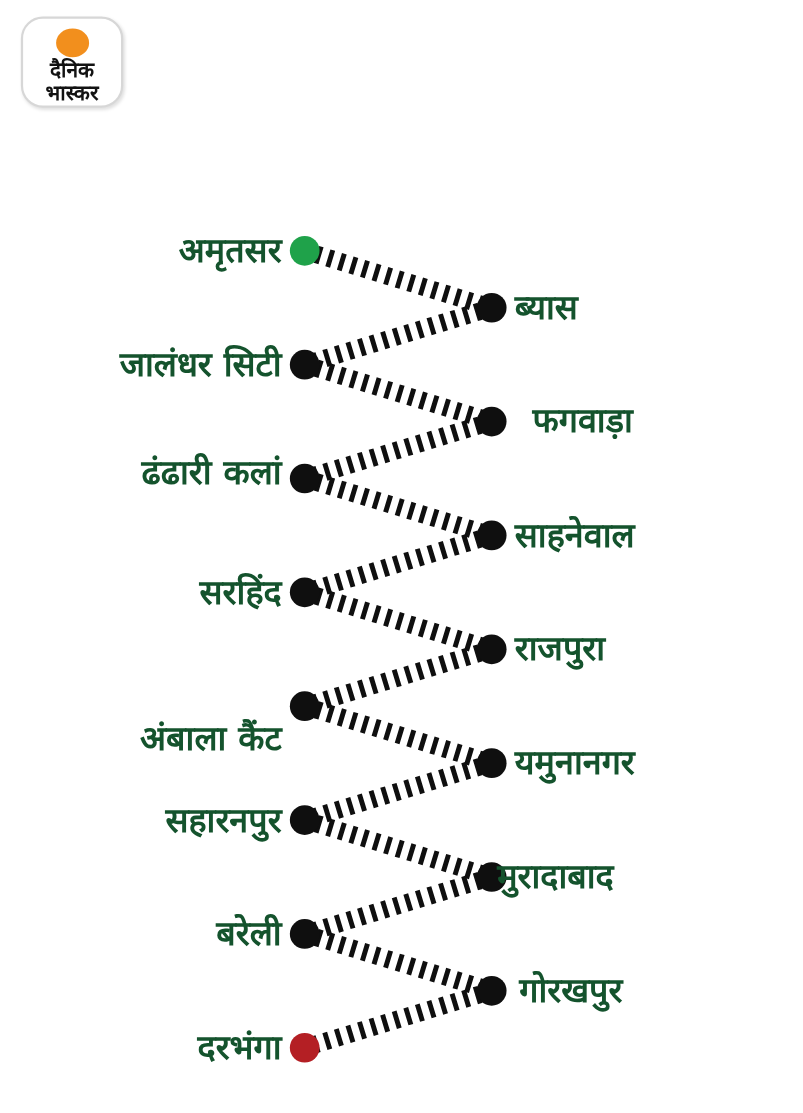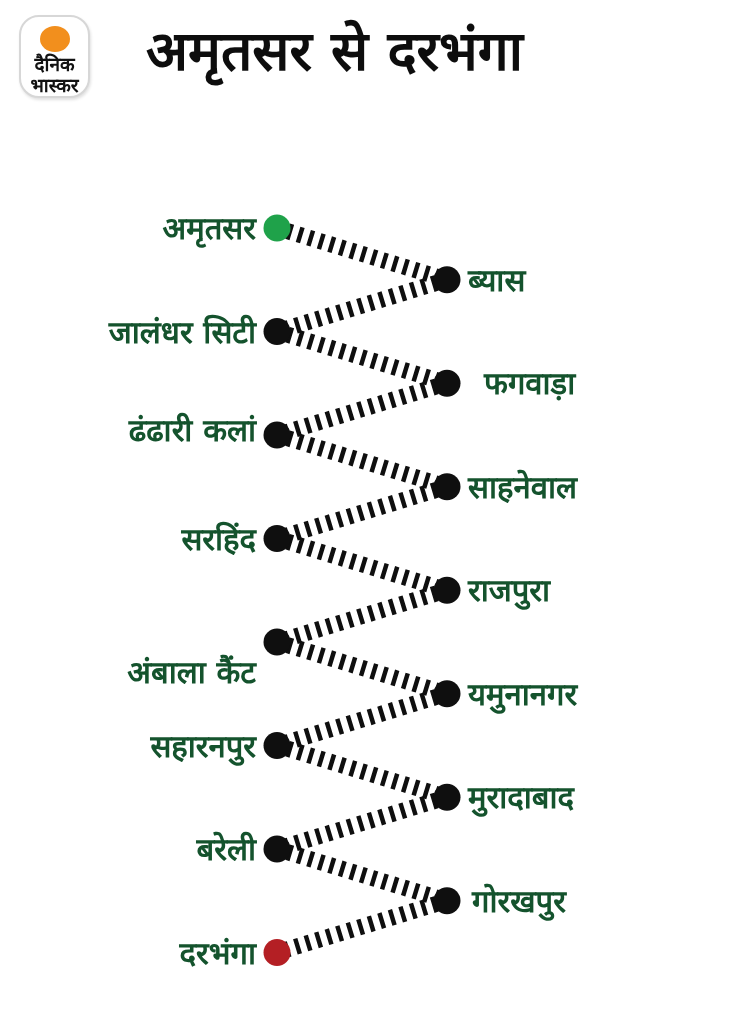--- a/index.html
+++ b/index.html
@@ -8,21 +8,21 @@
     background: #ffffff;
     position: relative;
     overflow: hidden;
     font-family: "DejaVu Sans", sans-serif;
   }
 
   
   .logo-card {
     position: absolute;
     left: 19px; top: 15px;
-    width: 71px; height: 83px;
+    width: 93px; height: 83px;
     background: #ffffff;
     border: 2px solid #d7d7d7;
     border-radius: 20px;
     box-shadow: 1px 2px 3px rgba(0,0,0,0.12);
     display: flex;
     flex-direction: column;
     align-items: center;
     justify-content: flex-start;
     box-sizing: border-box;
     padding-top: 9px;
@@ -71,21 +71,20 @@
 </head>
 <body>
 
 <div class="logo-card">
   <div class="logo-dot" style="background: rgb(242, 143, 29);"></div>
   <div class="logo-text">दैनिक</div>
   <div class="logo-text">भास्कर</div>
 </div>
 
 <div class="title">
-  <div>अमृतसर से दरभंगा</div>
 </div>
 
 <svg class="route-svg" xmlns="http://www.w3.org/2000/svg" viewBox="0 0 730 1012">
     <line x1="277" y1="228" x2="447" y2="279.75" stroke="#0f0f0f" stroke-width="16" stroke-dasharray="4.5 6.5"></line>
     <line x1="447" y1="279.75" x2="277" y2="331.5" stroke="#0f0f0f" stroke-width="16" stroke-dasharray="4.5 6.5"></line>
     <line x1="277" y1="331.5" x2="447" y2="383.25" stroke="#0f0f0f" stroke-width="16" stroke-dasharray="4.5 6.5"></line>
     <line x1="447" y1="383.25" x2="277" y2="435" stroke="#0f0f0f" stroke-width="16" stroke-dasharray="4.5 6.5"></line>
     <line x1="277" y1="435" x2="447" y2="486.75" stroke="#0f0f0f" stroke-width="16" stroke-dasharray="4.5 6.5"></line>
     <line x1="447" y1="486.75" x2="277" y2="538.5" stroke="#0f0f0f" stroke-width="16" stroke-dasharray="4.5 6.5"></line>
     <line x1="277" y1="538.5" x2="447" y2="590.25" stroke="#0f0f0f" stroke-width="16" stroke-dasharray="4.5 6.5"></line>
@@ -117,17 +116,17 @@
     <div class="station-label" style="top: 279.75px; left: 468px;">ब्यास</div>
     <div class="station-label" style="top: 331.5px; right: 474px;">जालंधर सिटी</div>
     <div class="station-label" style="top: 383.25px; left: 484px;">फगवाड़ा</div>
     <div class="station-label" style="top: 430px; right: 474px;">ढंढारी कलां</div>
     <div class="station-label" style="top: 486.75px; left: 468px;">साहनेवाल</div>
     <div class="station-label" style="top: 538.5px; right: 474px; margin-left: 20px;">सरहिंद</div>
     <div class="station-label" style="top: 590.25px; left: 468px;">राजपुरा</div>
     <div class="station-label" style="top: 642px; right: 474px; margin-top: 30px;">अंबाला कैंट</div>
     <div class="station-label" style="top: 693.75px; left: 468px;">यमुनानगर</div>
     <div class="station-label" style="top: 745.5px; right: 474px;">सहारनपुर</div>
-    <div class="station-label" style="top: 797.25px; left: 468px;">मुरादाबाद</div>
+    <div class="station-label" style="top: 797.25px; left: 452px;">मुरादाबाद</div>
     <div class="station-label" style="top: 849px; right: 474px;">बरेली</div>
     <div class="station-label" style="top: 900.75px; left: 472px;">गोरखपुर</div>
     <div class="station-label" style="top: 952.5px; right: 474px;">दरभंगा</div>
   </div>
 
 </body></html>

